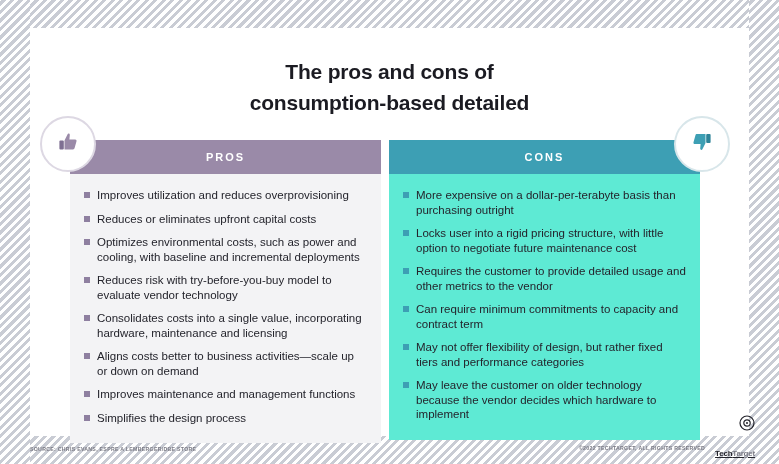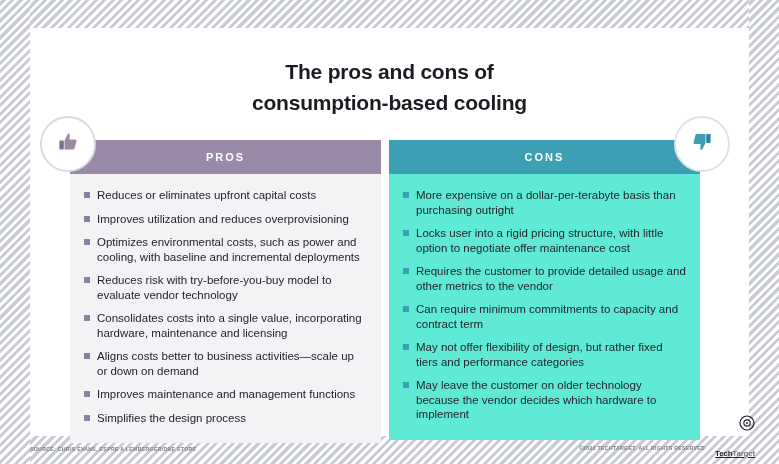--- a/index.html
+++ b/index.html
@@ -197,39 +197,39 @@
 
   <div class="frame-top"></div>
   <div class="frame-bottom"></div>
   <div class="frame-left"></div>
   <div class="frame-right"></div>
 
   <div class="card">
 
     <div class="title">
       <div>The pros and cons of</div>
-      <div>consumption-based cooling</div>
+      <div>consumption-based detailed</div>
     </div>
 
     <div class="columns">
 
       <div class="col pros">
         <div class="badge pros-badge">
           <span>
             <svg width="26" height="26" viewBox="0 0 26 26" aria-hidden="true">
               <path d="M9.5 11.5 L12.6 5.2 C13.1 4.2 14.8 4.5 14.8 6.0 L14.4 10.4 L20.2 10.4 C21.2 10.4 21.8 11.3 21.5 12.2 L19.6 19.1 C19.4 19.9 18.8 20.4 18.0 20.4 L9.5 20.4 Z" fill="#9a8aa8"></path>
               <rect x="4.4" y="11.4" width="4.4" height="9.2" rx="1" fill="#7e6f92"></rect>
             </svg>
           </span>
         </div>
         <div class="col-head pros">PROS</div>
         <div class="col-body pros">
           <ul class="items">
+            <li>Improves utilization and reduces overprovisioning</li>
             <li>Reduces or eliminates upfront capital costs</li>
-            <li>Improves utilization and reduces overprovisioning</li>
             <li>Optimizes environmental costs, such as power and cooling, with baseline and incremental deployments</li>
             <li>Reduces risk with try-before-you-buy model to evaluate vendor technology</li>
             <li>Consolidates costs into a single value, incorporating hardware, maintenance and licensing</li>
             <li>Aligns costs better to business activities—scale up or down on demand</li>
             <li>Improves maintenance and management functions</li>
             <li>Simplifies the design process</li>
           </ul>
         </div>
       </div>
 
@@ -239,21 +239,21 @@
             <svg width="26" height="26" viewBox="0 0 26 26" aria-hidden="true">
               <path d="M16.5 14.0 L13.4 20.3 C12.9 21.3 11.2 21.0 11.2 19.5 L11.6 15.1 L5.8 15.1 C4.8 15.1 4.2 14.2 4.5 13.3 L6.4 6.4 C6.6 5.6 7.2 5.1 8.0 5.1 L16.5 5.1 Z" fill="#3d9fb4"></path>
               <rect x="17.2" y="4.9" width="4.4" height="9.2" rx="1" fill="#2e8499"></rect>
             </svg>
           </span>
         </div>
         <div class="col-head cons">CONS</div>
         <div class="col-body cons">
           <ul class="items">
             <li>More expensive on a dollar-per-terabyte basis than purchasing outright</li>
-            <li>Locks user into a rigid pricing structure, with little option to negotiate offer maintenance cost</li>
+            <li>Locks user into a rigid pricing structure, with little option to negotiate future maintenance cost</li>
             <li>Requires the customer to provide detailed usage and other metrics to the vendor</li>
             <li>Can require minimum commitments to capacity and contract term</li>
             <li>May not offer flexibility of design, but rather fixed tiers and performance categories</li>
             <li>May leave the customer on older technology because the vendor decides which hardware to implement</li>
           </ul>
         </div>
       </div>
 
     </div>
   </div>

